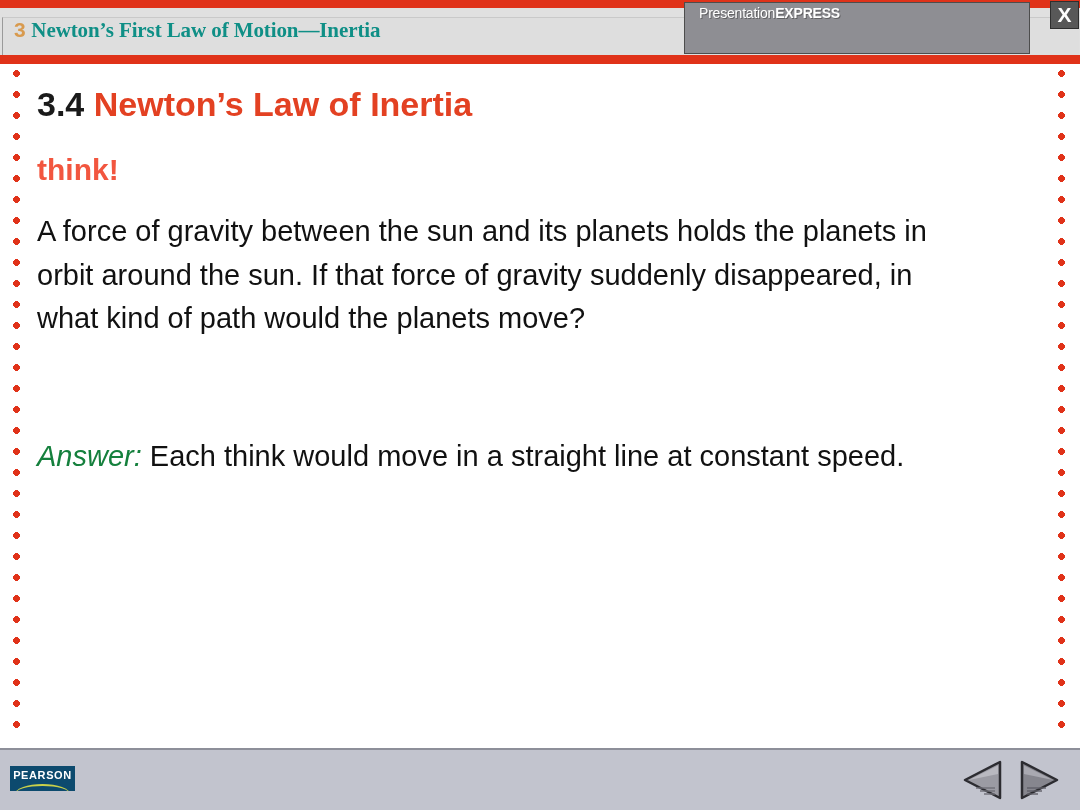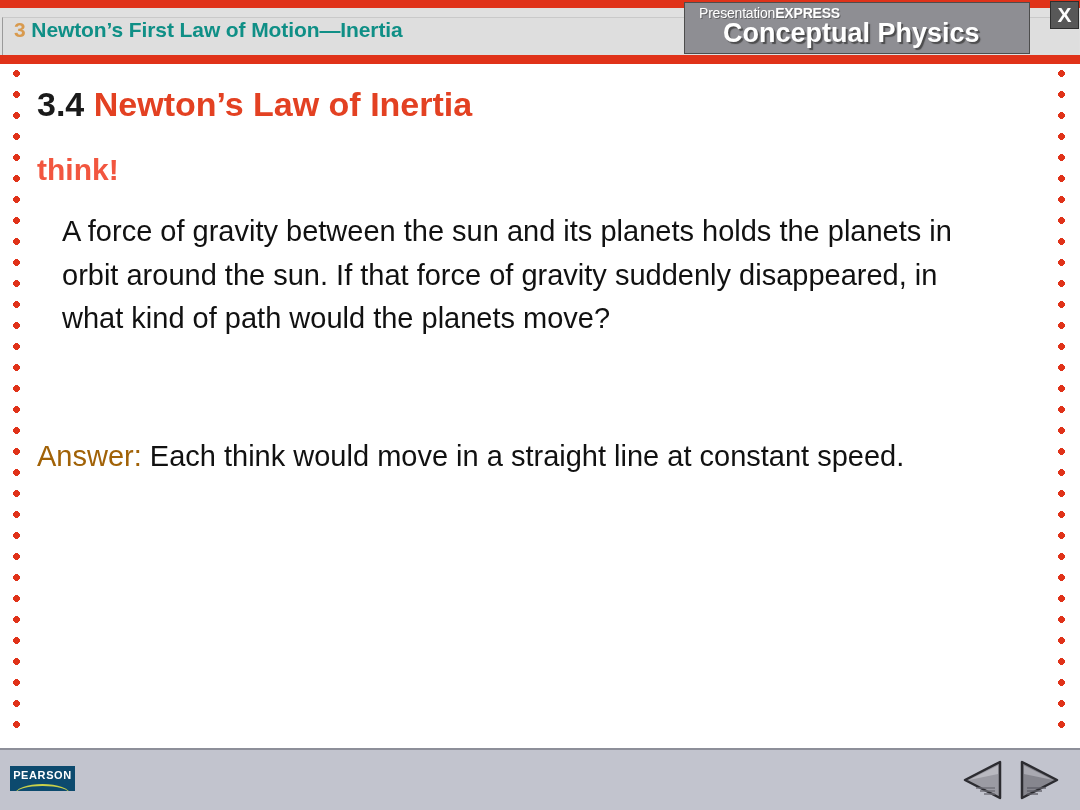--- a/index.html
+++ b/index.html
@@ -40,21 +40,21 @@
   }
   .chapter-title {
     position: absolute;
     top: 18px; left: 14px;
     font-size: 21px;
     font-weight: bold;
     letter-spacing: -0.1px;
     white-space: nowrap;
   }
   .chapter-num { color: #d89a4e; }
-  .chapter-name { color: #0f8f86; }
+  .chapter-name { color: #0f8f86; font-family: Liberation Serif, serif; }
 
   .header-rule {
     position: absolute;
     top: 55px; left: 0;
     width: 1080px; height: 9px;
     background: #e03219;
   }
 
   
   .brand-banner {
@@ -146,33 +146,33 @@
   }
 
   .body-text {
     position: absolute;
     top: 210px; left: 37px;
     width: 915px;
     font-size: 29px;
     line-height: 43.5px;
     color: #111111;
     font-stretch: condensed;
-    margin-left: 25px;
   }
 
   .answer-block {
     position: absolute;
     top: 435px; left: 37px;
     width: 905px;
     font-size: 29px;
     line-height: 43.5px;
     color: #111111;
   }
   .answer-label {
-    color: #a16207;
+    color: #15803d;
+    font-style: italic;
   }
 
   
   .footer {
     position: absolute;
     top: 748px; left: 0;
     width: 1080px; height: 62px;
     background: #c2c4ce;
     border-top: 2px solid #8d8f99;
   }
@@ -223,21 +223,20 @@
   <div class="header-band-inner"></div>
 </div>
 
 <div class="chapter-title">
   <span class="chapter-num">3</span>
   <span class="chapter-name">Newton’s First Law of Motion—Inertia</span>
 </div>
 
 <div class="brand-banner">
   <div class="brand-line1"><span class="thin">Presentation</span><span>EXPRESS</span></div>
-  <div class="brand-line2">Conceptual Physics</div>
 </div>
 
 <div class="close-btn">X</div>
 
 <div class="header-rule"></div>
 
 <div class="slide"></div>
 
 <div class="dots-left"></div>
 <div class="dots-right"></div>

